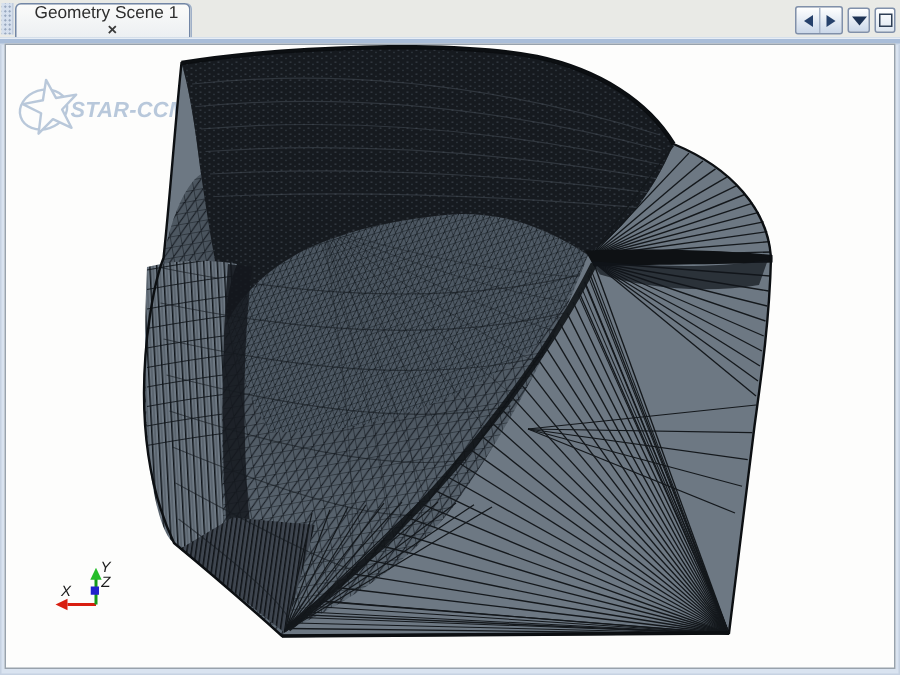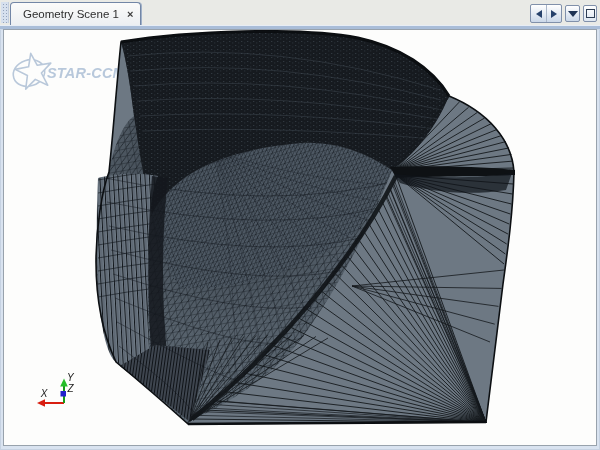--- a/index.html
+++ b/index.html
@@ -6,21 +6,21 @@
   body{width:600px;height:450px;overflow:hidden;font-family:"Liberation Sans",sans-serif;}
   .app{position:relative;width:600px;height:450px;background:#d9e3f0;box-shadow:inset 0 0 0 1px #c6d2e2;}
 
   
   .tabbar{position:absolute;top:0;left:0;right:0;height:25px;background:#e9eae6;}
   .grip{position:absolute;left:1px;top:2px;width:7px;height:21px;background:#d6e0ee;
         background-image:radial-gradient(#93a3bb 34%,rgba(0,0,0,0) 36%);background-size:3px 3px;background-position:1px 1px;
         border-right:1px solid #c2cddd;}
   .tab{position:absolute;left:10px;top:2px;height:22px;display:flex;align-items:center;
        padding:0 7px 0 12px;border:1px solid #7286a6;border-bottom:none;border-radius:4px 4px 0 0;
-       background:linear-gradient(#fbfbfa,#ecefF2);box-shadow:1px 0 0 #9fb0c8;}
+       background:linear-gradient(#fbfbfa,#ecefF2);box-shadow:1px 0 0 #9fb0c8;flex-direction:column;}
   .tab-label{font-size:11.5px;color:#2e2e2e;white-space:nowrap;}
   .tab-close{margin-left:8px;font-size:11px;font-weight:bold;color:#3a3a3a;line-height:10px;cursor:default;}
   .tab-controls{position:absolute;right:3px;top:4px;display:flex;gap:3px;align-items:center;}
   .btn{box-sizing:border-box;height:17px;border:1px solid #8090aa;border-radius:2px;
        background:linear-gradient(#ffffff,#cbd8e9);display:flex;align-items:center;justify-content:center;padding:0;}
   .btn-group{display:flex;height:17px;border:1px solid #8090aa;border-radius:2px;overflow:hidden;background:linear-gradient(#ffffff,#cbd8e9);}
   .btn-group .half{width:15px;height:100%;display:flex;align-items:center;justify-content:center;border:none;background:transparent;padding:0;}
   .btn-group .half + .half{border-left:1px solid #a9b6c9;}
   .tri{width:0;height:0;display:block;}
   .tri-left{border-top:4.5px solid transparent;border-bottom:4.5px solid transparent;border-right:6px solid #26416b;}

